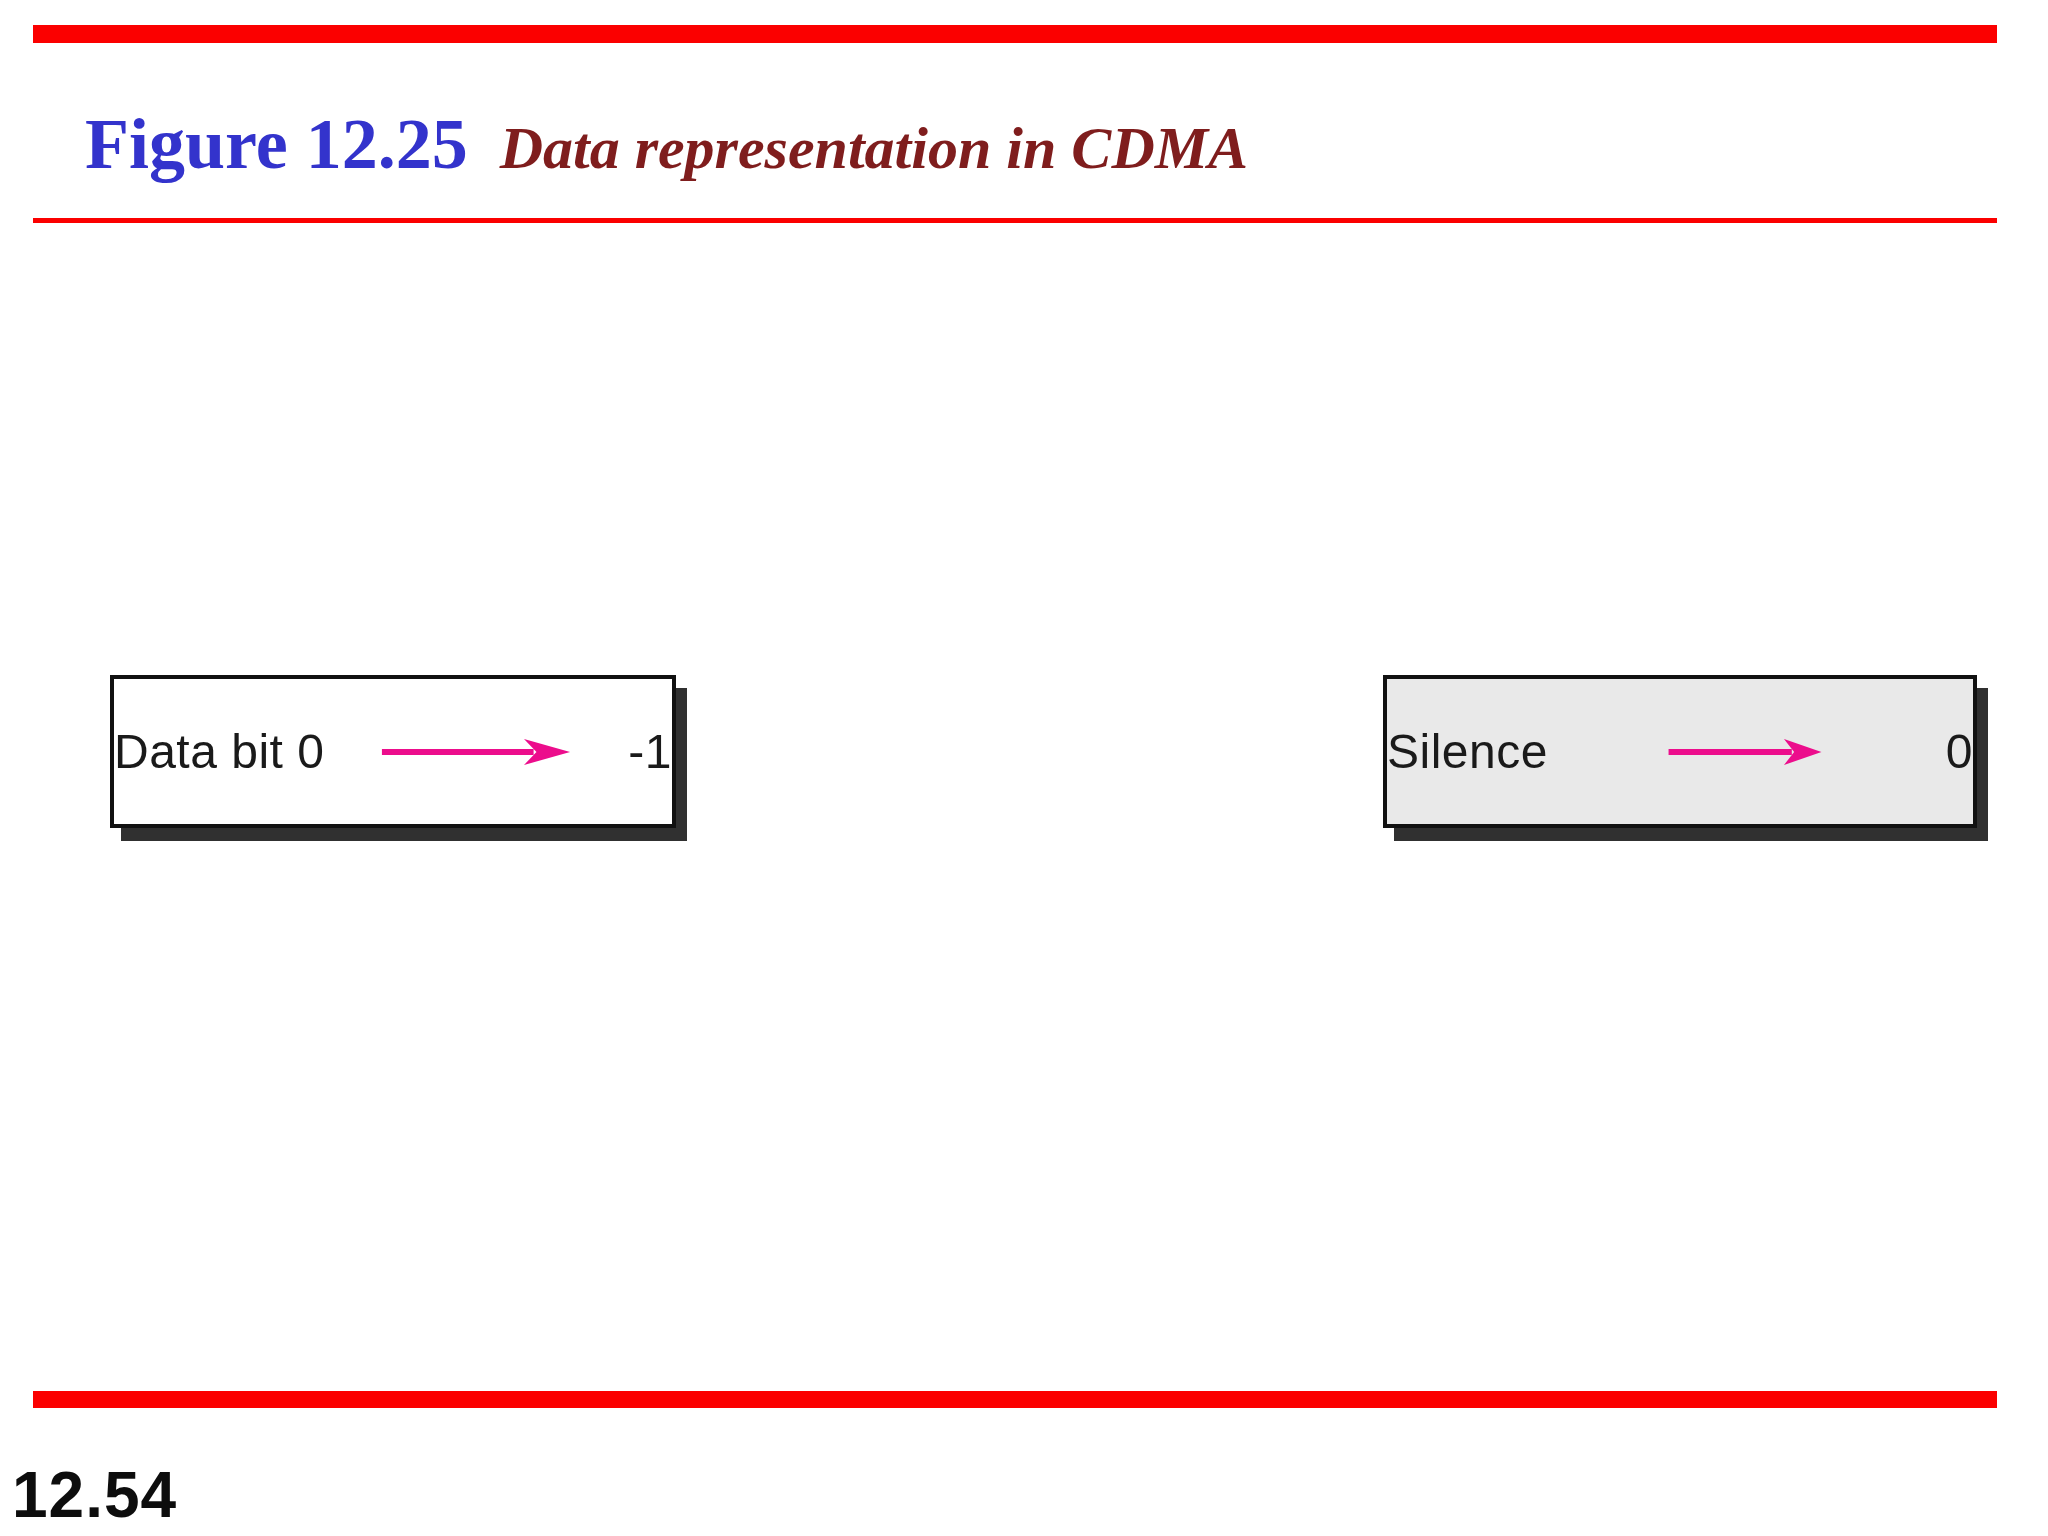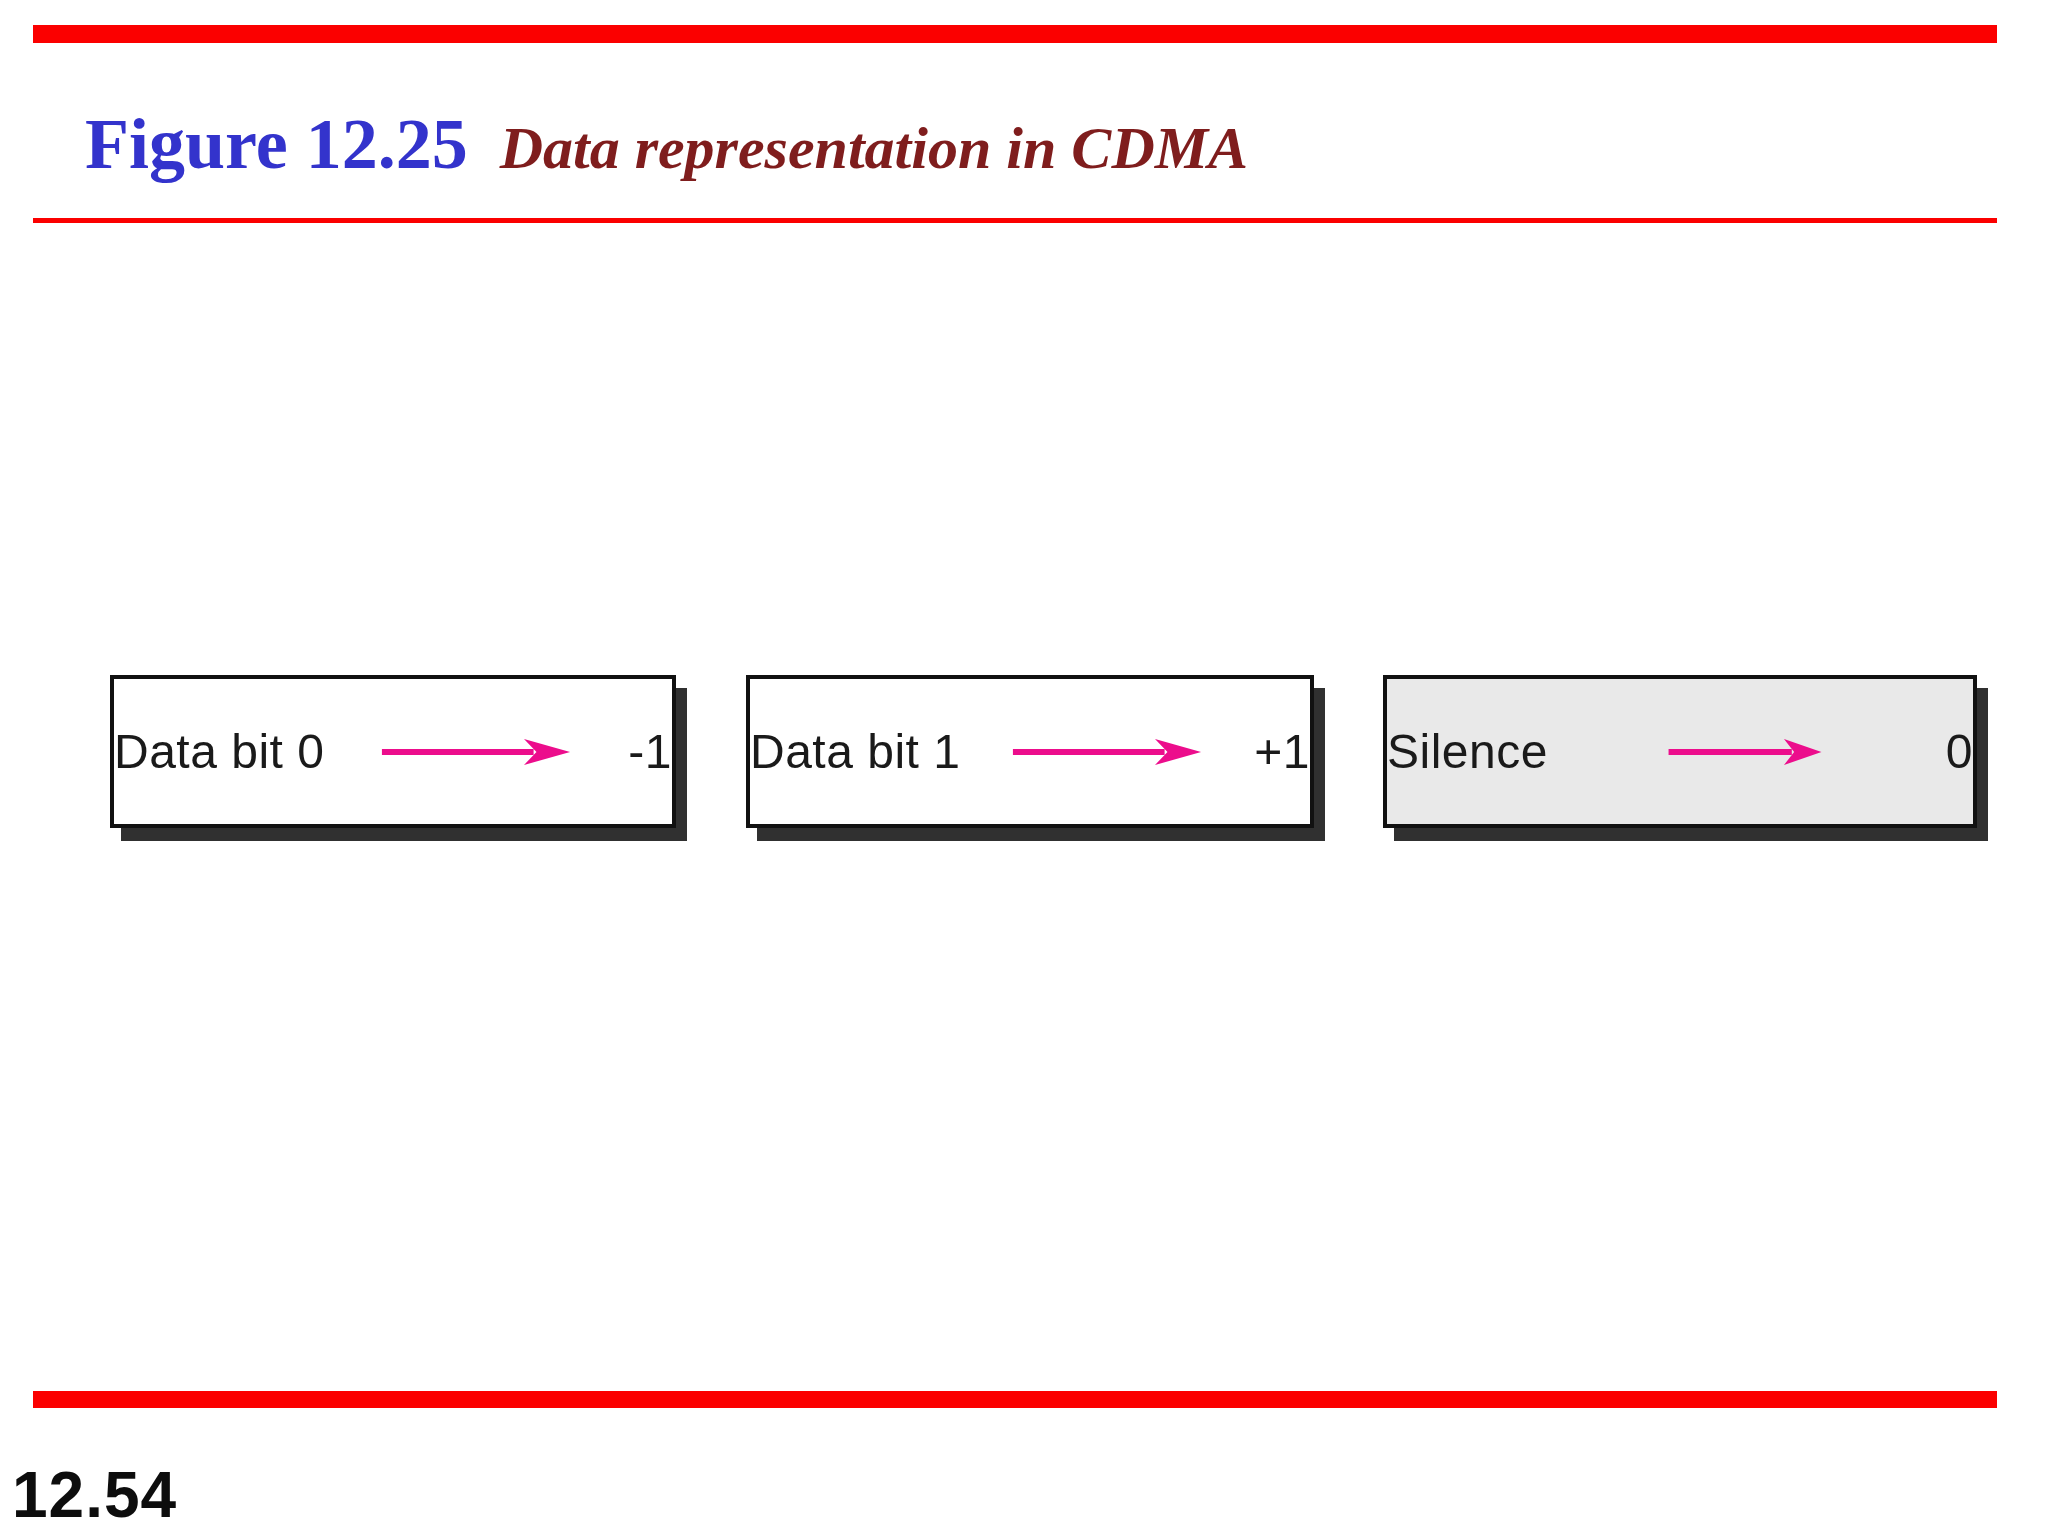--- a/index.html
+++ b/index.html
@@ -113,28 +113,20 @@
 
   <div class="box box--1">
     <span class="box-label">Data bit 0</span>
     <svg class="arrow arrow--long" viewBox="0 0 200 30" preserveAspectRatio="none">
       <line x1="2" y1="15" x2="160" y2="15" stroke="#ec0d8c" stroke-width="6"></line>
       <polygon points="150,2 198,15 150,28 163,15" fill="#ec0d8c"></polygon>
     </svg>
     <span class="box-value">-1</span>
   </div>
 
-  <div class="box box--2">
-    <span class="box-label">Data bit 1</span>
-    <svg class="arrow arrow--long" viewBox="0 0 200 30" preserveAspectRatio="none">
-      <line x1="2" y1="15" x2="160" y2="15" stroke="#ec0d8c" stroke-width="6"></line>
-      <polygon points="150,2 198,15 150,28 163,15" fill="#ec0d8c"></polygon>
-    </svg>
-    <span class="box-value">+1</span>
-  </div>
 
   <div class="box box--3">
     <span class="box-label">Silence</span>
     <svg class="arrow arrow--short" viewBox="0 0 200 30" preserveAspectRatio="none">
       <line x1="2" y1="15" x2="160" y2="15" stroke="#ec0d8c" stroke-width="6"></line>
       <polygon points="150,2 198,15 150,28 163,15" fill="#ec0d8c"></polygon>
     </svg>
     <span class="box-value">0</span>
   </div>
 

